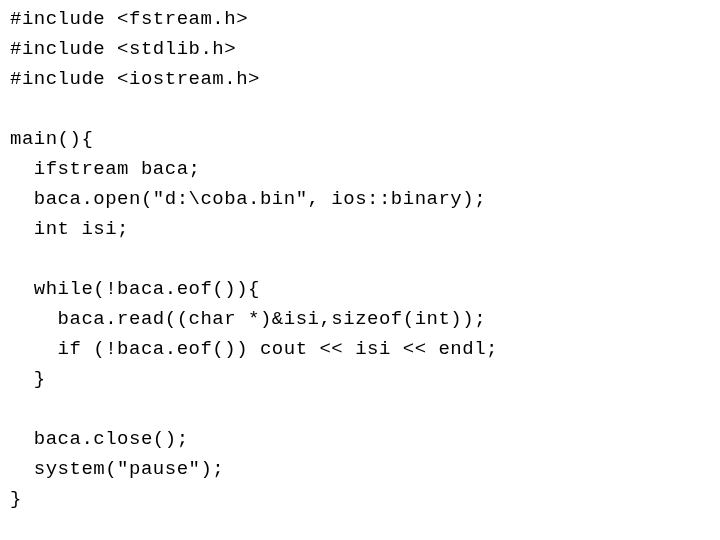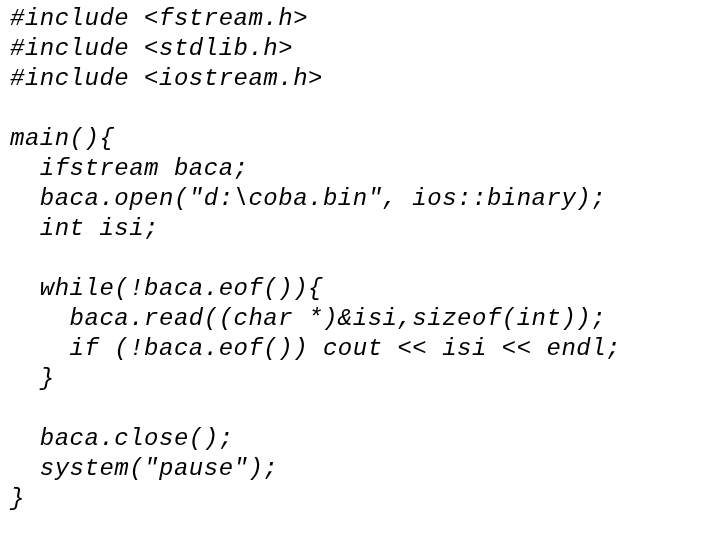--- a/index.html
+++ b/index.html
@@ -5,29 +5,28 @@
   html, body {
     margin: 0;
     padding: 0;
     width: 720px;
     height: 540px;
     background: #ffffff;
     overflow: hidden;
   }
   pre.code {
     font-family: "Courier New", Courier, monospace;
-    font-size: 24px;
+    font-size: 19px;
     line-height: 30px;
     color: #000000;
     margin: 0;
     padding: 4px 10px;
     white-space: pre;
     font-weight: normal;
     letter-spacing: 0.5px;
-    font-style: italic;
   }
 </style>
 </head>
 <body>
 
 <pre class="code">#include &lt;fstream.h&gt;
 #include &lt;stdlib.h&gt;
 #include &lt;iostream.h&gt;
 
 main(){

